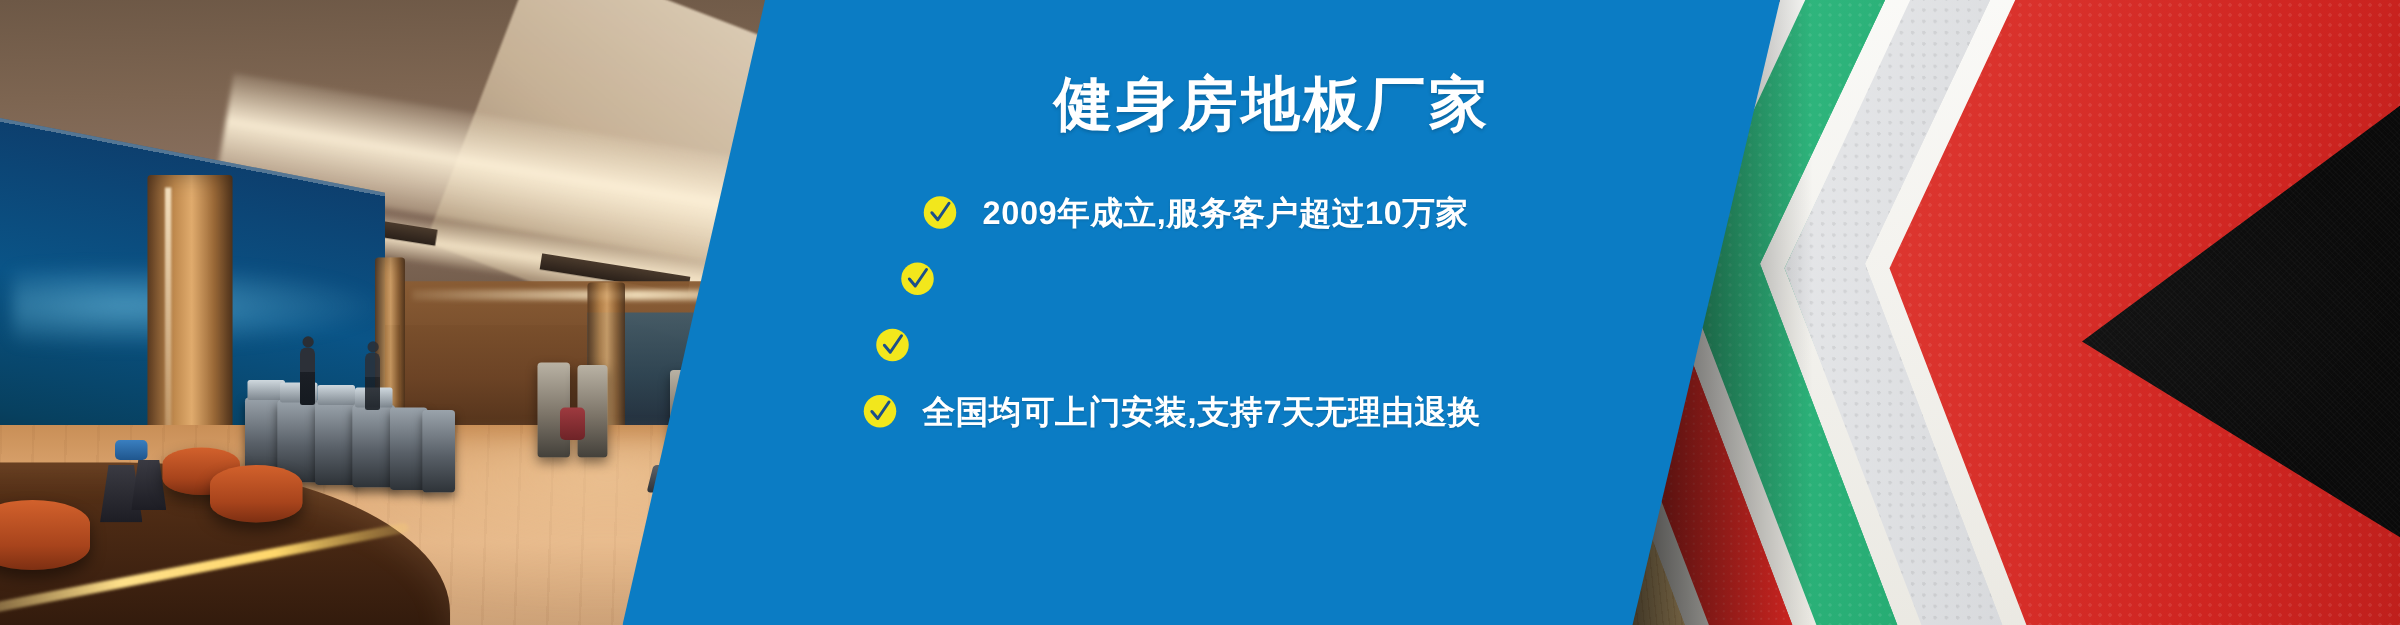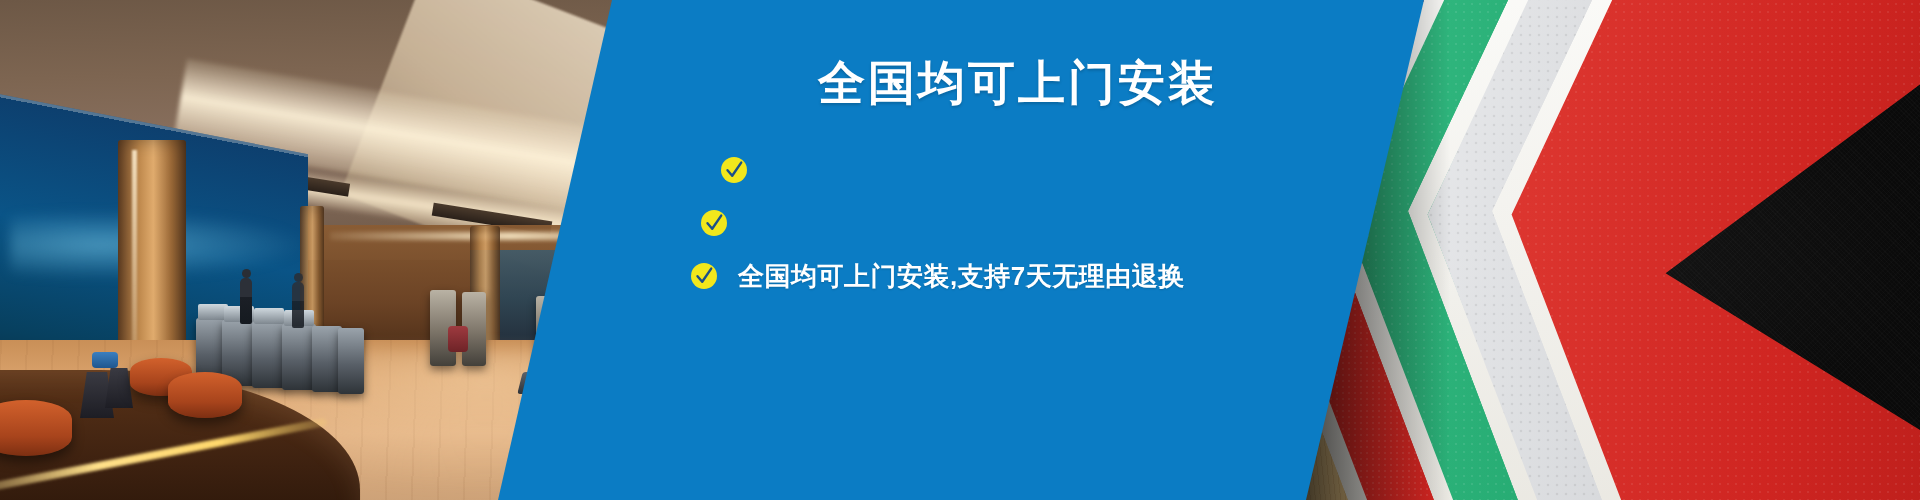--- a/index.html
+++ b/index.html
@@ -414,24 +414,33 @@
       <div class="face face-red2" style="clip-path:polygon(3.5% 45%, 29.5% 0%, 100% 0%, 100% 11%, 34% 53.5%, 100% 88.5%, 100% 100%, 29.5% 100%);"></div>
     </div>
 
     <div class="samples-shadow"></div>
   </div>
 
   <div class="blue-panel"></div>
 
   <div class="content">
 
-    <div class="title">全国均可上门安装</div>
+    <div class="title">健身房地板厂家</div>
 
     <div class="bullets">
 
+      <div class="bullet b1">
+        <span class="check">
+          <svg viewBox="0 0 28 28" xmlns="http://www.w3.org/2000/svg">
+            <circle cx="14" cy="14" r="13" fill="#f2e71c"></circle>
+            <path d="M7.5 14.2 L12.2 19.8 L21.2 6.6" fill="none" stroke="#1b4f8a" stroke-width="2.4" stroke-linecap="round" stroke-linejoin="round"></path>
+          </svg>
+        </span>
+        <span class="btext">2009年成立,服务客户超过10万家</span>
+      </div>
 
       <div class="bullet b2">
         <span class="check">
           <svg viewBox="0 0 28 28" xmlns="http://www.w3.org/2000/svg">
             <circle cx="14" cy="14" r="13" fill="#f2e71c"></circle>
             <path d="M7.5 14.2 L12.2 19.8 L21.2 6.6" fill="none" stroke="#1b4f8a" stroke-width="2.4" stroke-linecap="round" stroke-linejoin="round"></path>
           </svg>
         </span>
       </div>
 

